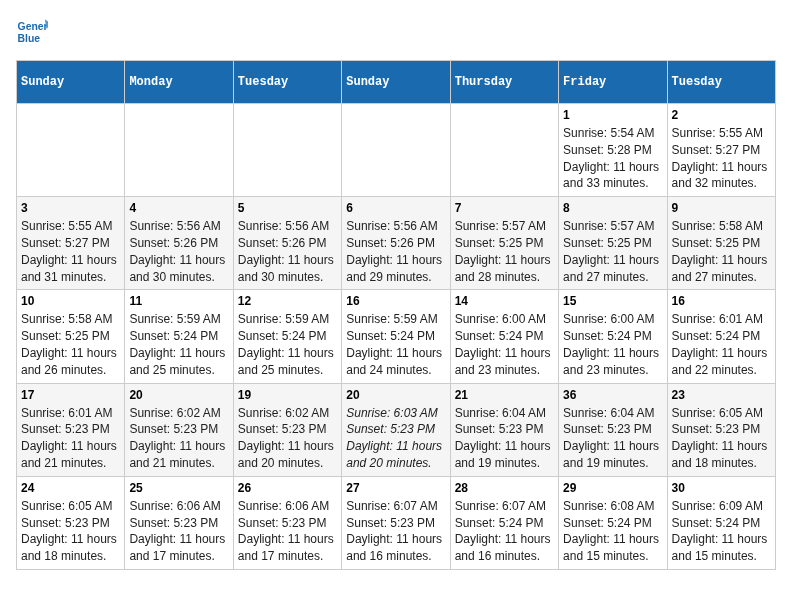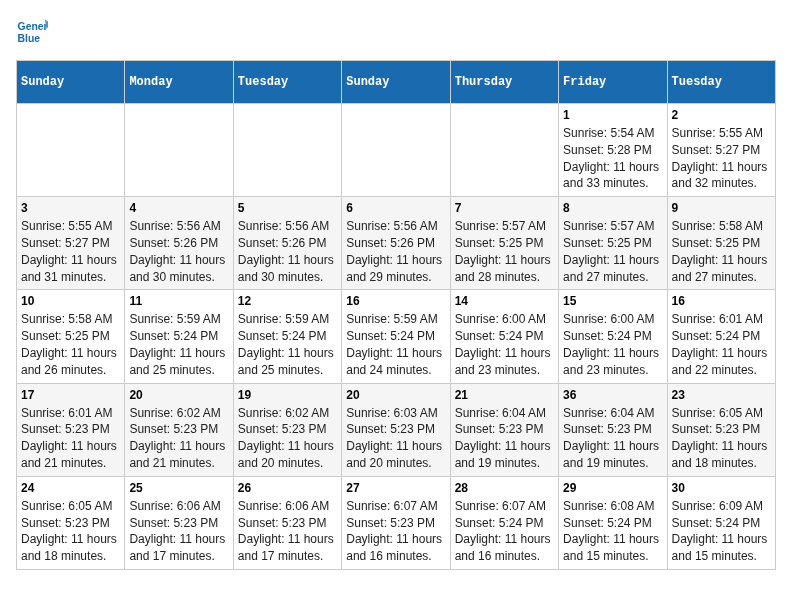--- a/index.html
+++ b/index.html
@@ -234,21 +234,21 @@
 Daylight: 11 hours and 21 minutes.</div>
         </td>
         <td>
           <div class="day-number">19</div>
           <div class="day-info" style="white-space: pre-line;">Sunrise: 6:02 AM
 Sunset: 5:23 PM
 Daylight: 11 hours and 20 minutes.</div>
         </td>
         <td>
           <div class="day-number">20</div>
-          <div class="day-info" style="white-space: pre-line;">Sunrise: 6:03 AM
+          <div class="day-info" style="white-space: pre-line; font-style: italic;">Sunrise: 6:03 AM
 Sunset: 5:23 PM
 Daylight: 11 hours and 20 minutes.</div>
         </td>
         <td>
           <div class="day-number">21</div>
           <div class="day-info" style="white-space: pre-line;">Sunrise: 6:04 AM
 Sunset: 5:23 PM
 Daylight: 11 hours and 19 minutes.</div>
         </td>
         <td>

